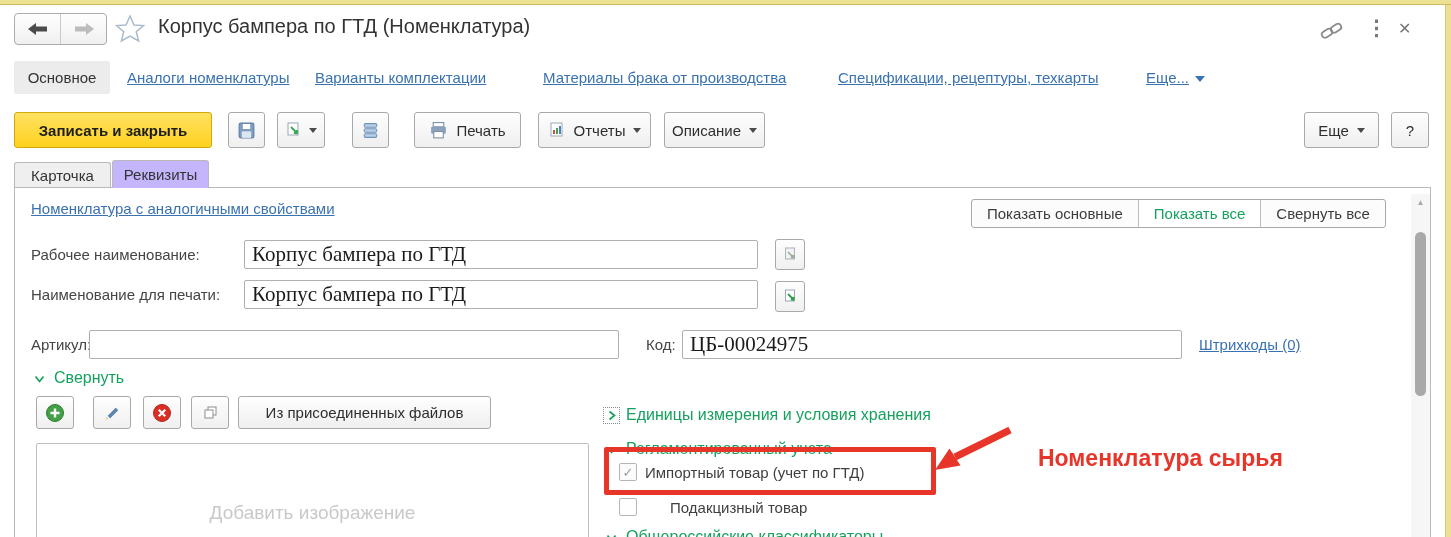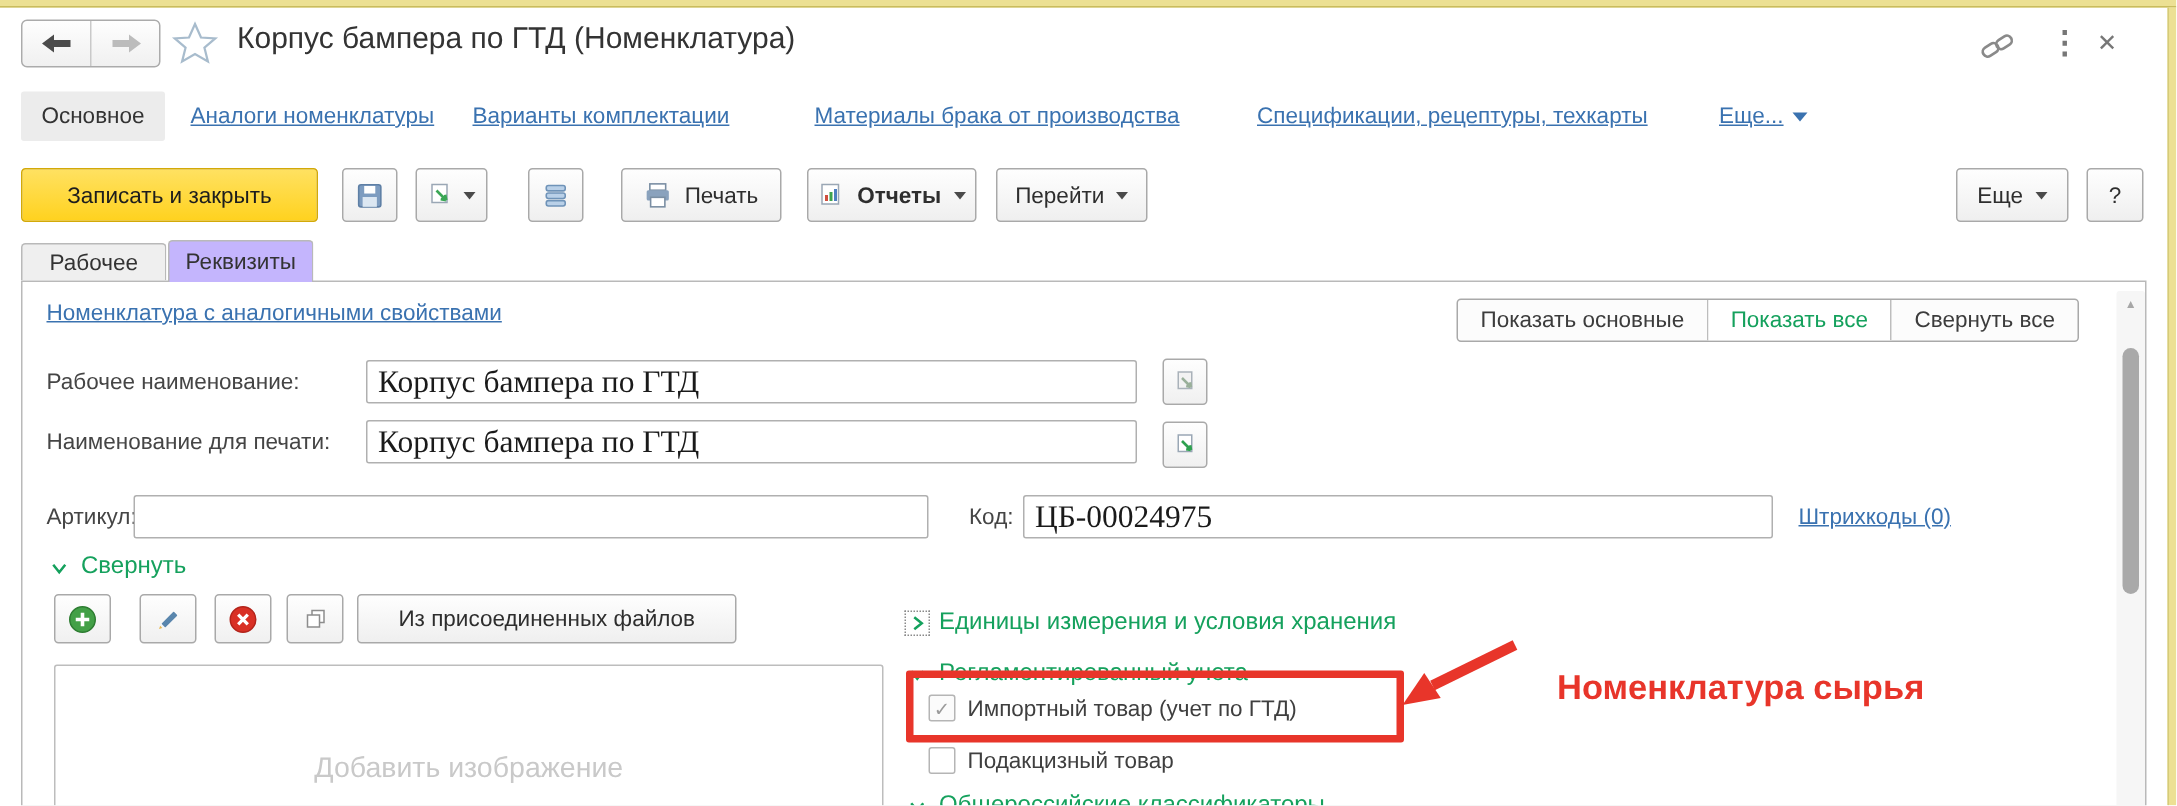--- a/index.html
+++ b/index.html
@@ -18,21 +18,21 @@
   .page-title { left:158px; top:15px; font-size:20px; color:#333; white-space:nowrap; }
   .hdr-ico { color:#777; cursor:pointer; }
 
   
   .nav-active { left:14px; top:61px; width:96px; height:33px; background:#ececec; border-radius:2px; display:flex; align-items:center; justify-content:center; font-size:15px; color:#333; }
   .link { color:#3a72b0; text-decoration:underline; font-size:15px; cursor:pointer; white-space:nowrap; }
   .tri-blue { display:inline-block; width:0; height:0; border-left:5px solid transparent; border-right:5px solid transparent; border-top:6px solid #3a72b0; margin-left:6px; vertical-align:1px; }
 
   
   .btn { position:absolute; top:112px; height:36px; border:1px solid #a9a9a9; border-radius:3px; background:linear-gradient(#fefefe,#efefef); display:flex; align-items:center; justify-content:center; gap:8px; font-size:15px; color:#2e2e2e; cursor:pointer; }
-  .btn-yellow { background:linear-gradient(#ffe161,#ffd21f); border-color:#d3a908; font-weight:400; color:#1d1d1d; }
+  .btn-yellow { background:linear-gradient(#ffe161,#ffd21f); border-color:#d3a908; font-weight:700; color:#1d1d1d; }
   .caret { width:0; height:0; border-left:4px solid transparent; border-right:4px solid transparent; border-top:5px solid #4a4a4a; }
 
   
   .tab { position:absolute; display:flex; align-items:center; justify-content:center; font-size:15px; color:#333; border:1px solid #b9b9b9; border-bottom:none; border-radius:3px 3px 0 0; cursor:pointer; }
   .tab-inactive { left:14px; top:162px; width:97px; height:25px; background:#efefef; }
   .tab-active { left:112px; top:160px; width:97px; height:28px; background:#c4b5fd; z-index:3; }
 
   
   .panel { left:14px; top:187px; width:1417px; height:351px; border:1px solid #b9b9b9; background:#fff; overflow:hidden; z-index:1; }
   .lbl { position:absolute; font-size:15px; color:#454545; white-space:nowrap; }
@@ -130,43 +130,43 @@
     </svg>
   </button>
   <button class="btn" style="left:414px; width:107px;">
     <svg width="19" height="19" viewBox="0 0 18 18">
       <rect x="4" y="1.5" width="10" height="4" fill="#fff" stroke="#7a8ea3"></rect>
       <rect x="2" y="5.5" width="14" height="6.5" rx="1" fill="#8aa2bd"></rect>
       <rect x="4.5" y="10" width="9" height="6" fill="#fff" stroke="#7a8ea3"></rect>
     </svg>
     <span>Печать</span>
   </button>
-  <button class="btn" style="left:538px; width:113px;font-weight:bold;">
+  <button class="btn" style="left:538px; width:113px;">
     <svg width="18" height="18" viewBox="0 0 18 18">
       <rect x="3" y="2" width="11" height="13" fill="#fff" stroke="#9aa7b5"></rect>
       <rect x="5" y="9" width="2" height="4" fill="#d04f3f"></rect>
       <rect x="8" y="7" width="2" height="6" fill="#3fa34d"></rect>
       <rect x="11" y="5" width="2" height="8" fill="#4f7fc0"></rect>
     </svg>
     <span>Отчеты</span>
     <span class="caret"></span>
   </button>
   <button class="btn" style="left:664px; width:101px;">
-    <span>Перейти</span>
+    <span>Описание</span>
     <span class="caret"></span>
   </button>
   <button class="btn" style="left:1304px; width:75px;">
     <span>Еще</span>
     <span class="caret"></span>
   </button>
   <button class="btn" style="left:1391px; width:38px;">
     <span>?</span>
   </button>
 
-  <div class="tab tab-inactive">Рабочее</div>
+  <div class="tab tab-inactive">Карточка</div>
   <div class="tab tab-active">Реквизиты</div>
 
   <div class="abs panel">
 
     <div class="link abs" style="left:16px; top:12px;">Номенклатура с аналогичными свойствами</div>
 
     <div class="seg" style="left:956px; top:11px; height:29px;">
       <div>Показать основные</div>
       <div class="green-txt">Показать все</div>
       <div>Свернуть все</div>
@@ -254,21 +254,21 @@
         </svg>
       <span>Регламентированный учета</span>
     </div>
 
     <div class="cb cb-disabled" style="left:604px; top:275px;">
       <span>✓</span>
     </div>
     <div class="cb-lbl" style="left:630px; top:276px;">Импортный товар (учет по ГТД)</div>
 
     <div class="cb" style="left:604px; top:310px;"></div>
-    <div class="cb-lbl" style="left:630px; top:311px;text-align:center;">Подакцизный товар</div>
+    <div class="cb-lbl" style="left:655px; top:311px;text-align:center;">Подакцизный товар</div>
 
     <div class="ghdr" style="left:590px; top:340px;">
       <svg width="13" height="13" viewBox="0 0 13 13">
           <path d="M2.5 4.5 L6.5 9.5 L10.5 4.5" fill="none" stroke="#15a15d" stroke-width="1.7"></path>
         </svg>
       <span>Общероссийские классификаторы</span>
     </div>
   </div>
 
   <div class="abs ann-rect"></div>

